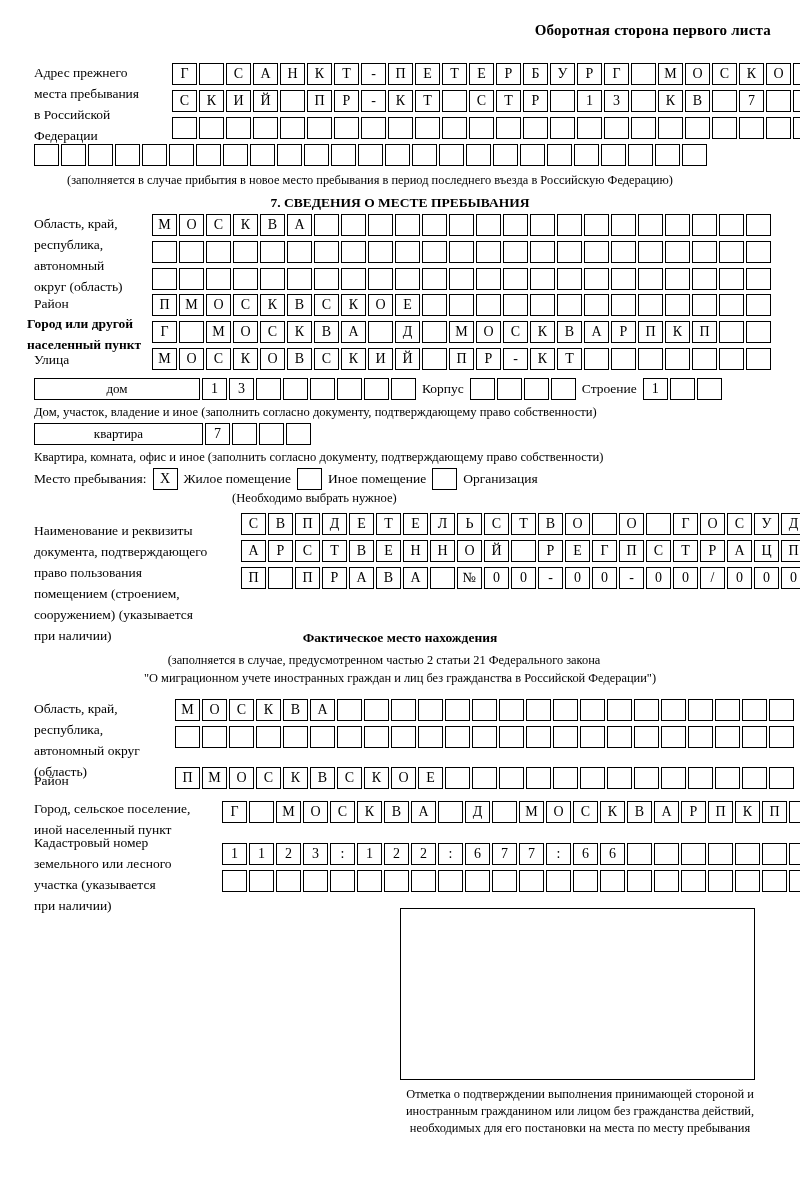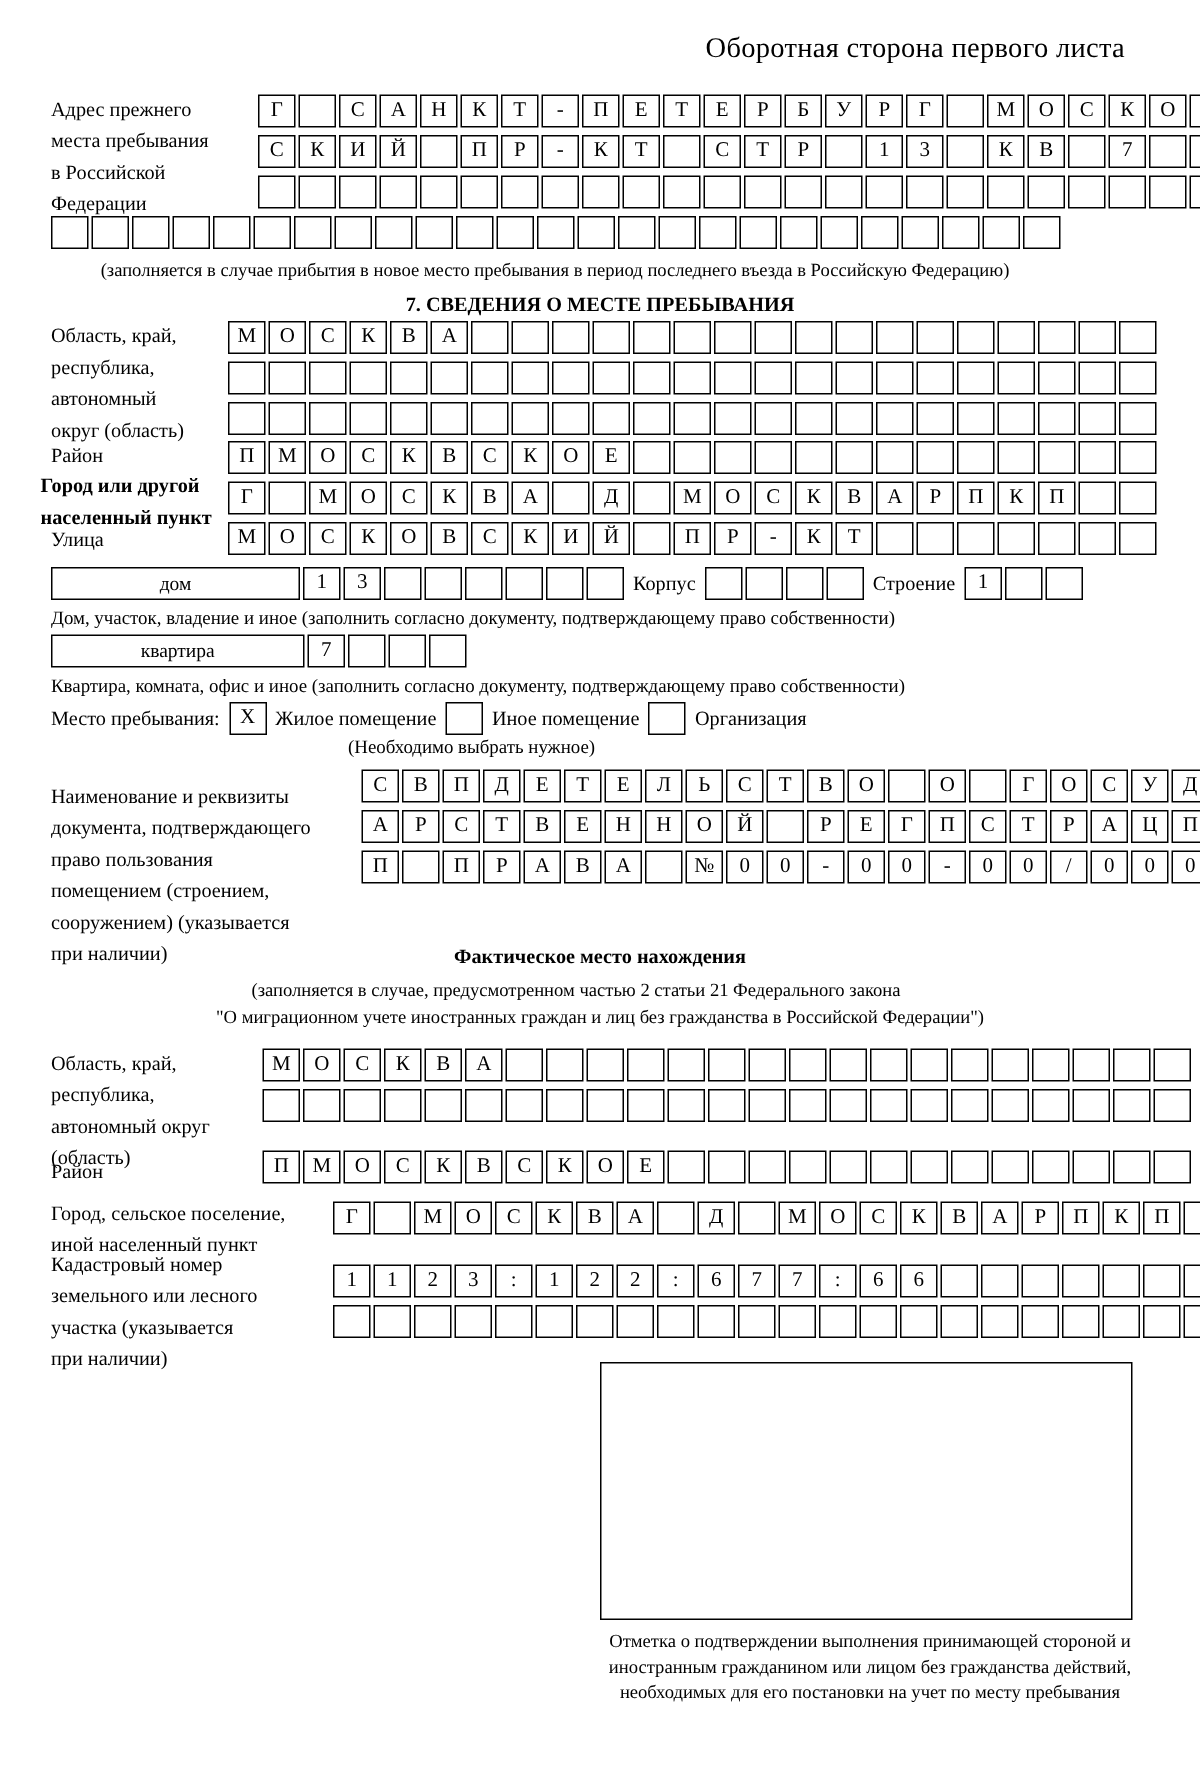--- a/index.html
+++ b/index.html
@@ -16,23 +16,24 @@
     overflow: hidden;
   }
   .page {
     position: relative;
     width: 800px;
     height: 1180px;
   }
   .hdr {
     position: absolute;
     top: 22px;
-    right: 50px;
-    font-size: 19px;
+    right: 29px;
+    font-size: 15px;
     letter-spacing: 0.2px;
+    font-weight: bold;
   }
   .lbl {
     position: absolute;
     font-size: 13.5px;
     line-height: 21px;
     white-space: pre-line;
   }
   .lbl.small { font-size: 12.6px; }
 
   
@@ -658,15 +659,15 @@
       <div class="cell"></div>
       <div class="cell"></div>
       <div class="cell"></div>
       <div class="cell"></div>
     </div>
 
   <div class="bigbox" style="left:400px; top:908px; width:355px; height:172px;"></div>
   <div class="footnote" style="left:385px; top:1086px; width:390px;">Отметка о подтверждении выполнения принимающей
 стороной и иностранным гражданином или лицом без
 гражданства действий, необходимых для его постановки
-на учет по месту пребывания</div>
+на места по месту пребывания</div>
 
 </div>
 
 </body></html>

